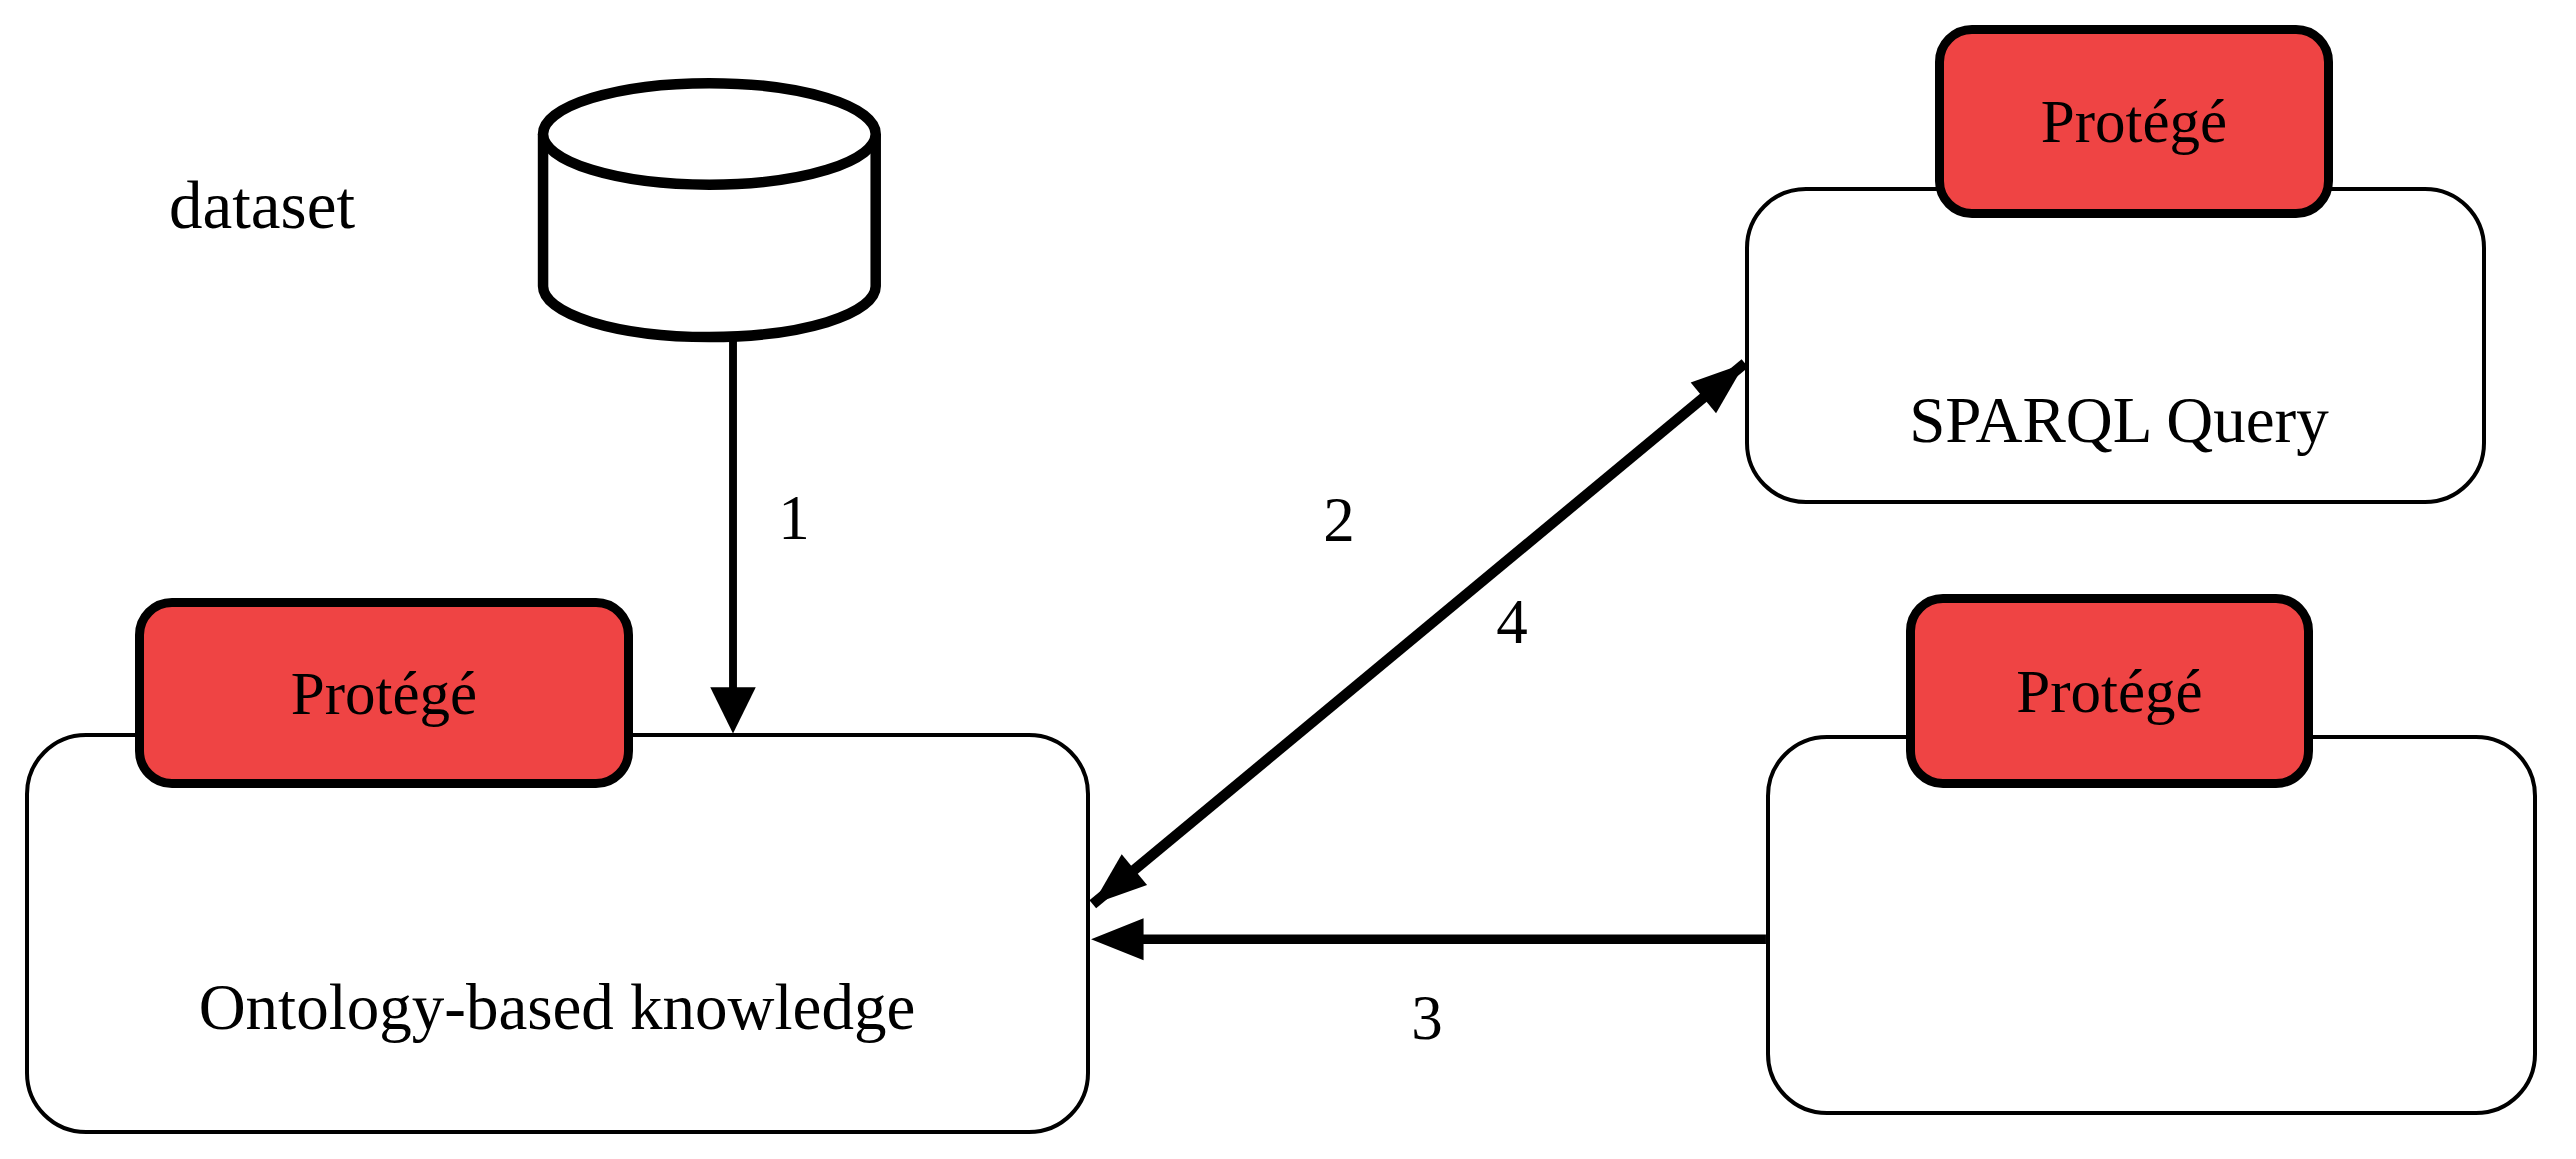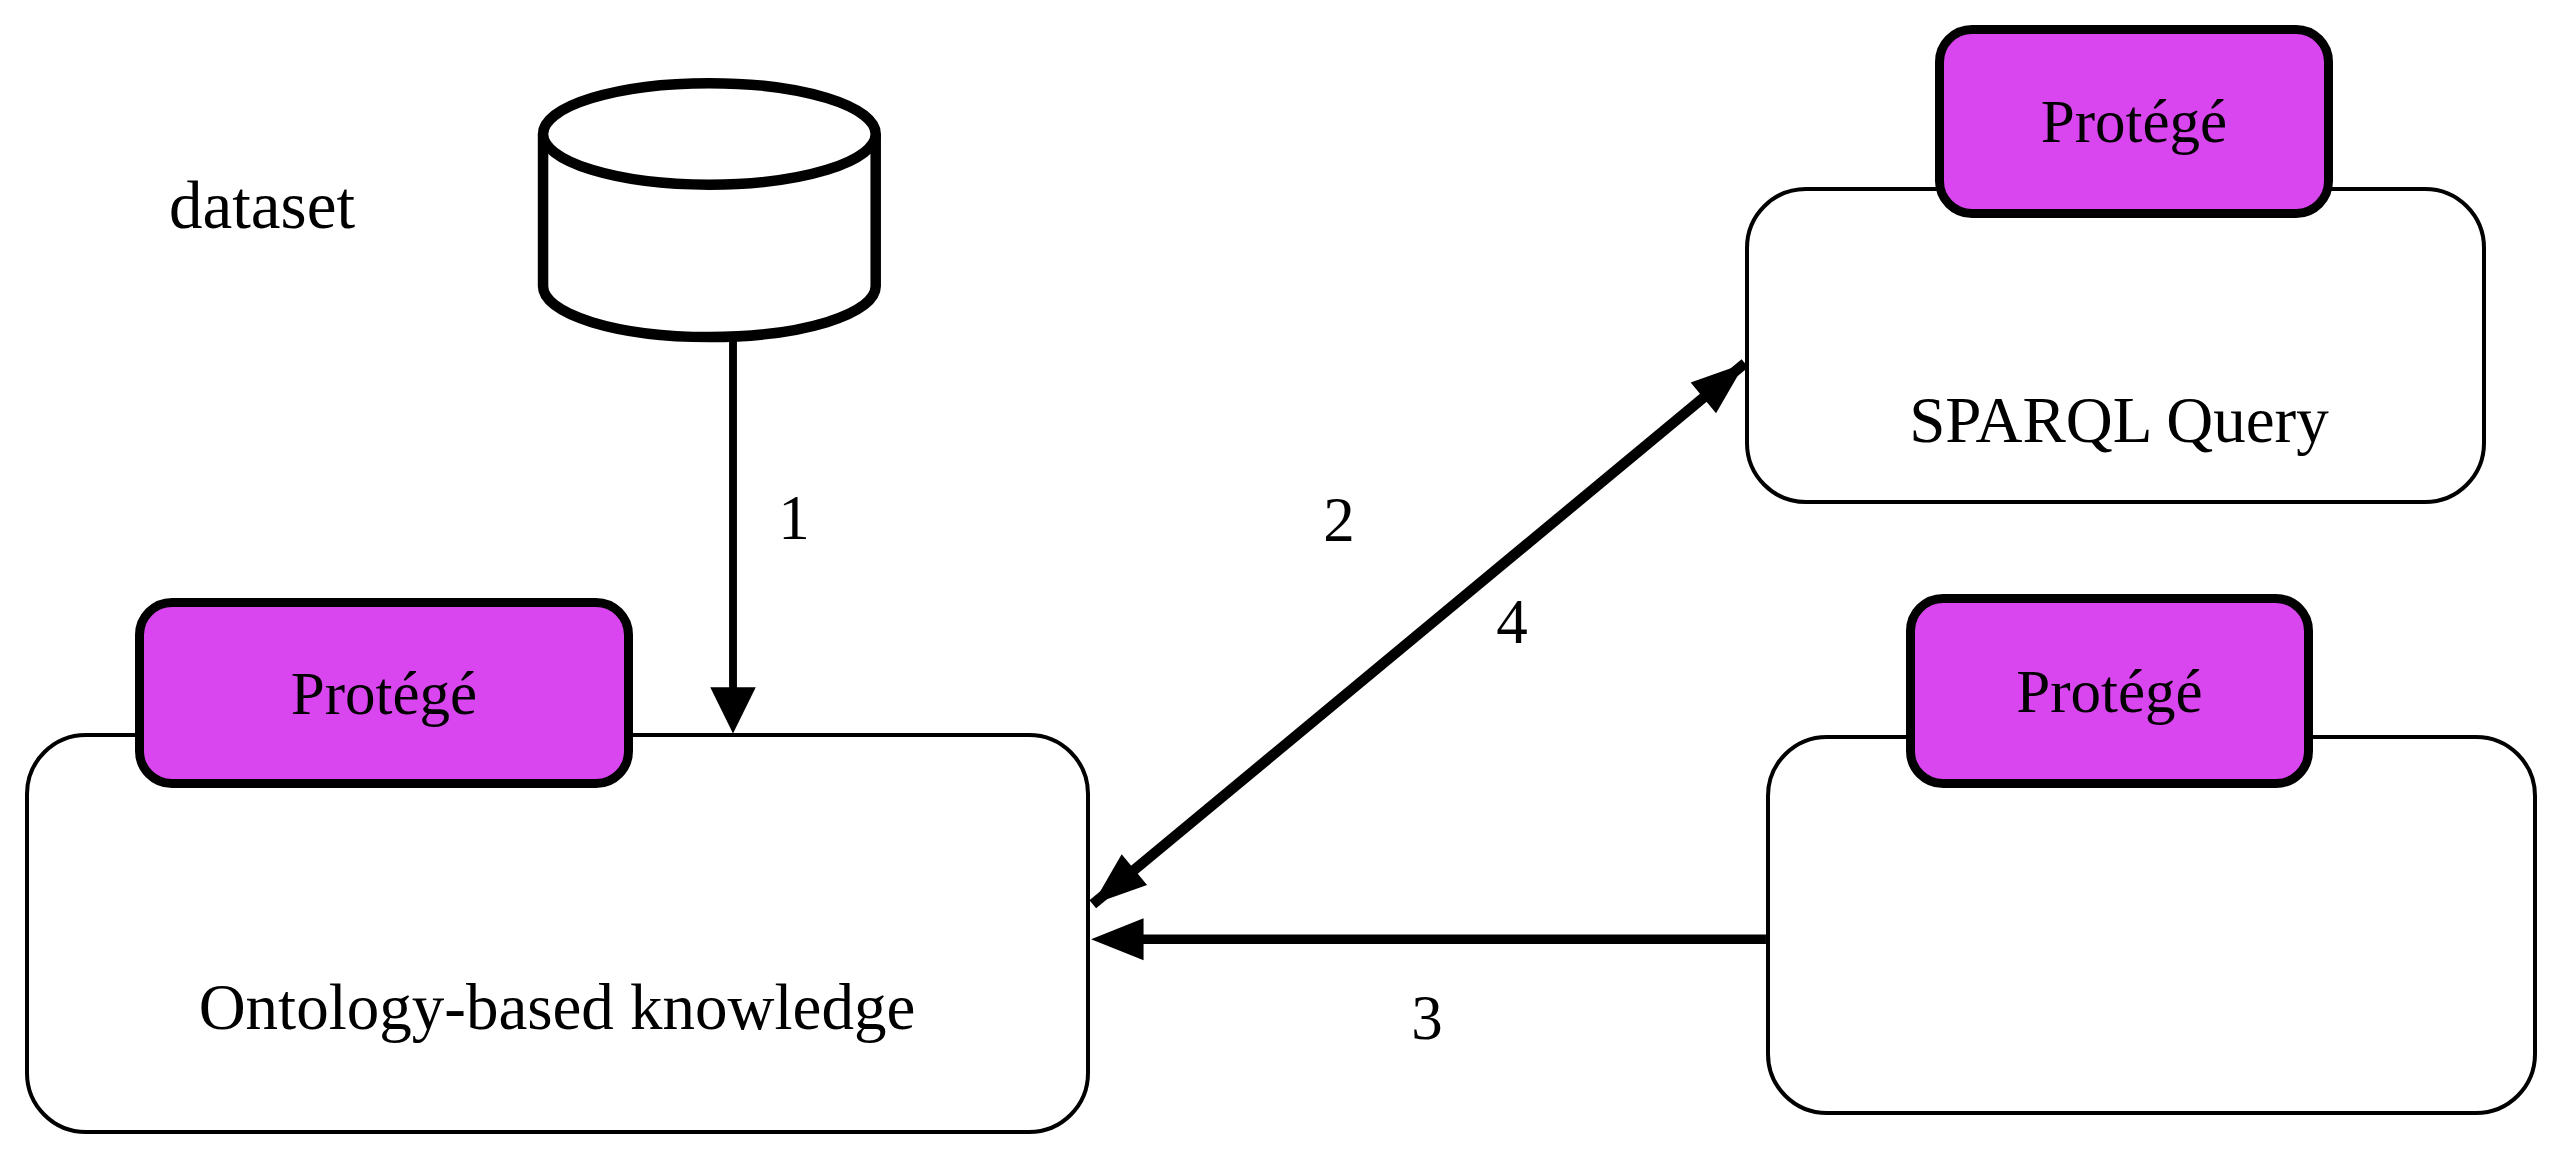--- a/index.html
+++ b/index.html
@@ -27,21 +27,21 @@
   .node-box {
     position: absolute;
     background: #ffffff;
     border: 4.4px solid #000000;
     border-radius: 61px;
     box-sizing: border-box;
     z-index: 1;
   }
   .tag-box {
     position: absolute;
-    background: #d946ef;
+    background: #ef4444;
     border: 9.6px solid #000000;
     border-radius: 37px;
     box-sizing: border-box;
     display: flex;
     align-items: center;
     justify-content: center;
     z-index: 2;
   }
   .tag-box .tag-label {
     font-size: 61px;

